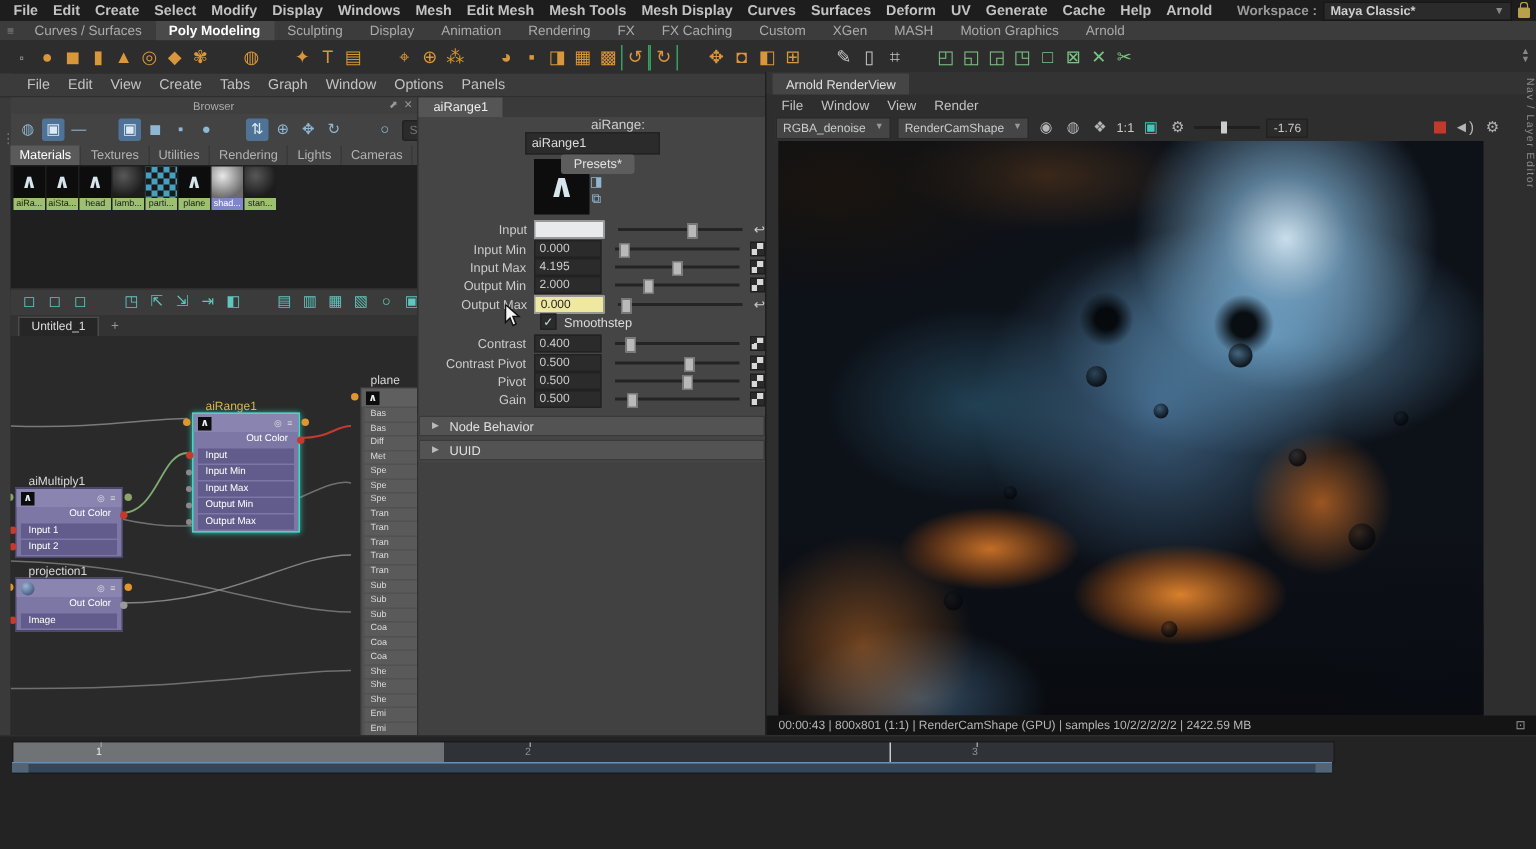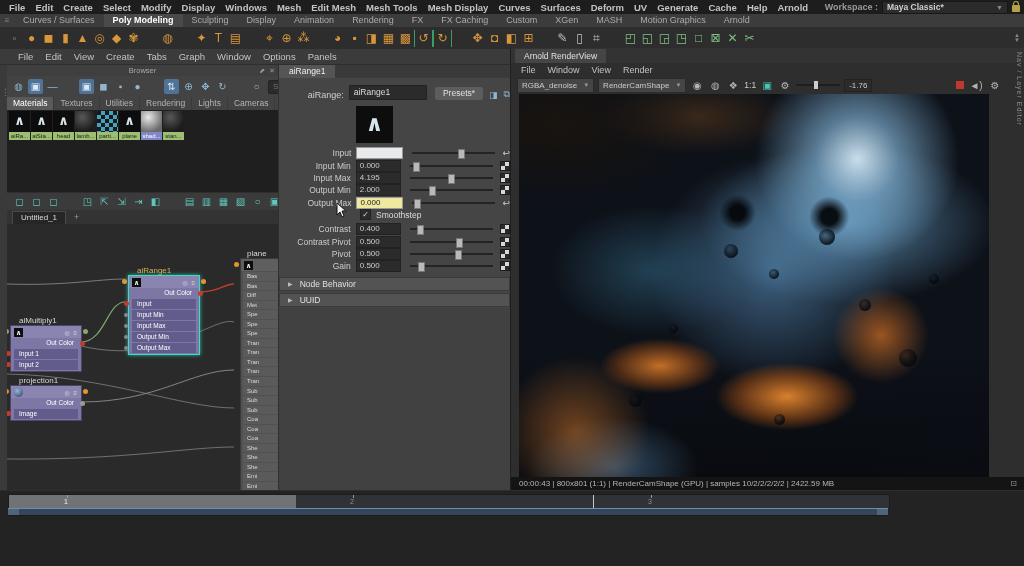--- a/index.html
+++ b/index.html
@@ -85,21 +85,21 @@
   .inrow .dot{position:absolute;left:-8px;top:2.5px;width:4px;height:4px;border-radius:50%;background:#8a8a8a;}
   .inrow.red .dot{background:#c23b2e;width:5px;height:5px;left:-8.5px;top:2px;}
   .planenode{position:absolute;left:233px;top:34px;width:38px;height:232px;background:#515151;border:1px solid #3a3a3a;font-size:6px;color:#dcdcdc;}
   .prow{height:8.56px;line-height:8.56px;margin:1px 0 0 2px;background:#5a5a5a;padding-left:4px;position:relative;
         overflow:hidden;white-space:nowrap;}
   
   .pe{position:absolute;left:278px;top:65px;width:232px;height:425px;background:#454545;border-left:1px solid #303030;box-sizing:border-box;}
   .pe-title{height:11px;background:#3f3f3f;font-size:7.5px;color:#aaa;text-align:center;line-height:11px;position:relative;}
   .pe-tabbar{height:13px;background:#3a3a3a;display:flex;align-items:flex-end;}
   .pe-tab{background:#555;padding:0 10px;height:13px;line-height:13px;font-size:8.5px;color:#eee;}
-  .pe-name{height:22px;display:flex;align-items:flex-end;font-size:9px;}
+  .pe-name{height:22px;display:flex;align-items:center;font-size:9px;flex-direction:column;}
   .pe-name .lbl{width:76px;text-align:right;padding-right:5px;color:#ccc;}
   .pe-name .fld{width:80px;height:13px;background:#2b2b2b;border:1px solid #222;color:#ddd;font-size:8.5px;
                 line-height:13px;padding:0 4px;}
   .presets{margin-left:8px;background:#5d5d5d;border-radius:2px;padding:0 8px;height:13px;line-height:13px;font-size:8.5px;color:#e2e2e2;}
   .pe-hic{margin-left:6px;color:#8fb6d2;font-size:9px;}
   .pe-swatch{margin:6px 0 4px 77px;width:37px;height:37px;background:#0d0d0d;color:#d7e6ec;text-align:center;
              line-height:36px;font-size:22px;font-weight:bold;}
   .pe-rows{margin-top:2px;}
   .pe-row{display:flex;align-items:center;height:12.4px;font-size:8.5px;}
   .pe-label{width:76px;text-align:right;padding-right:5px;color:#ccc;white-space:nowrap;}

